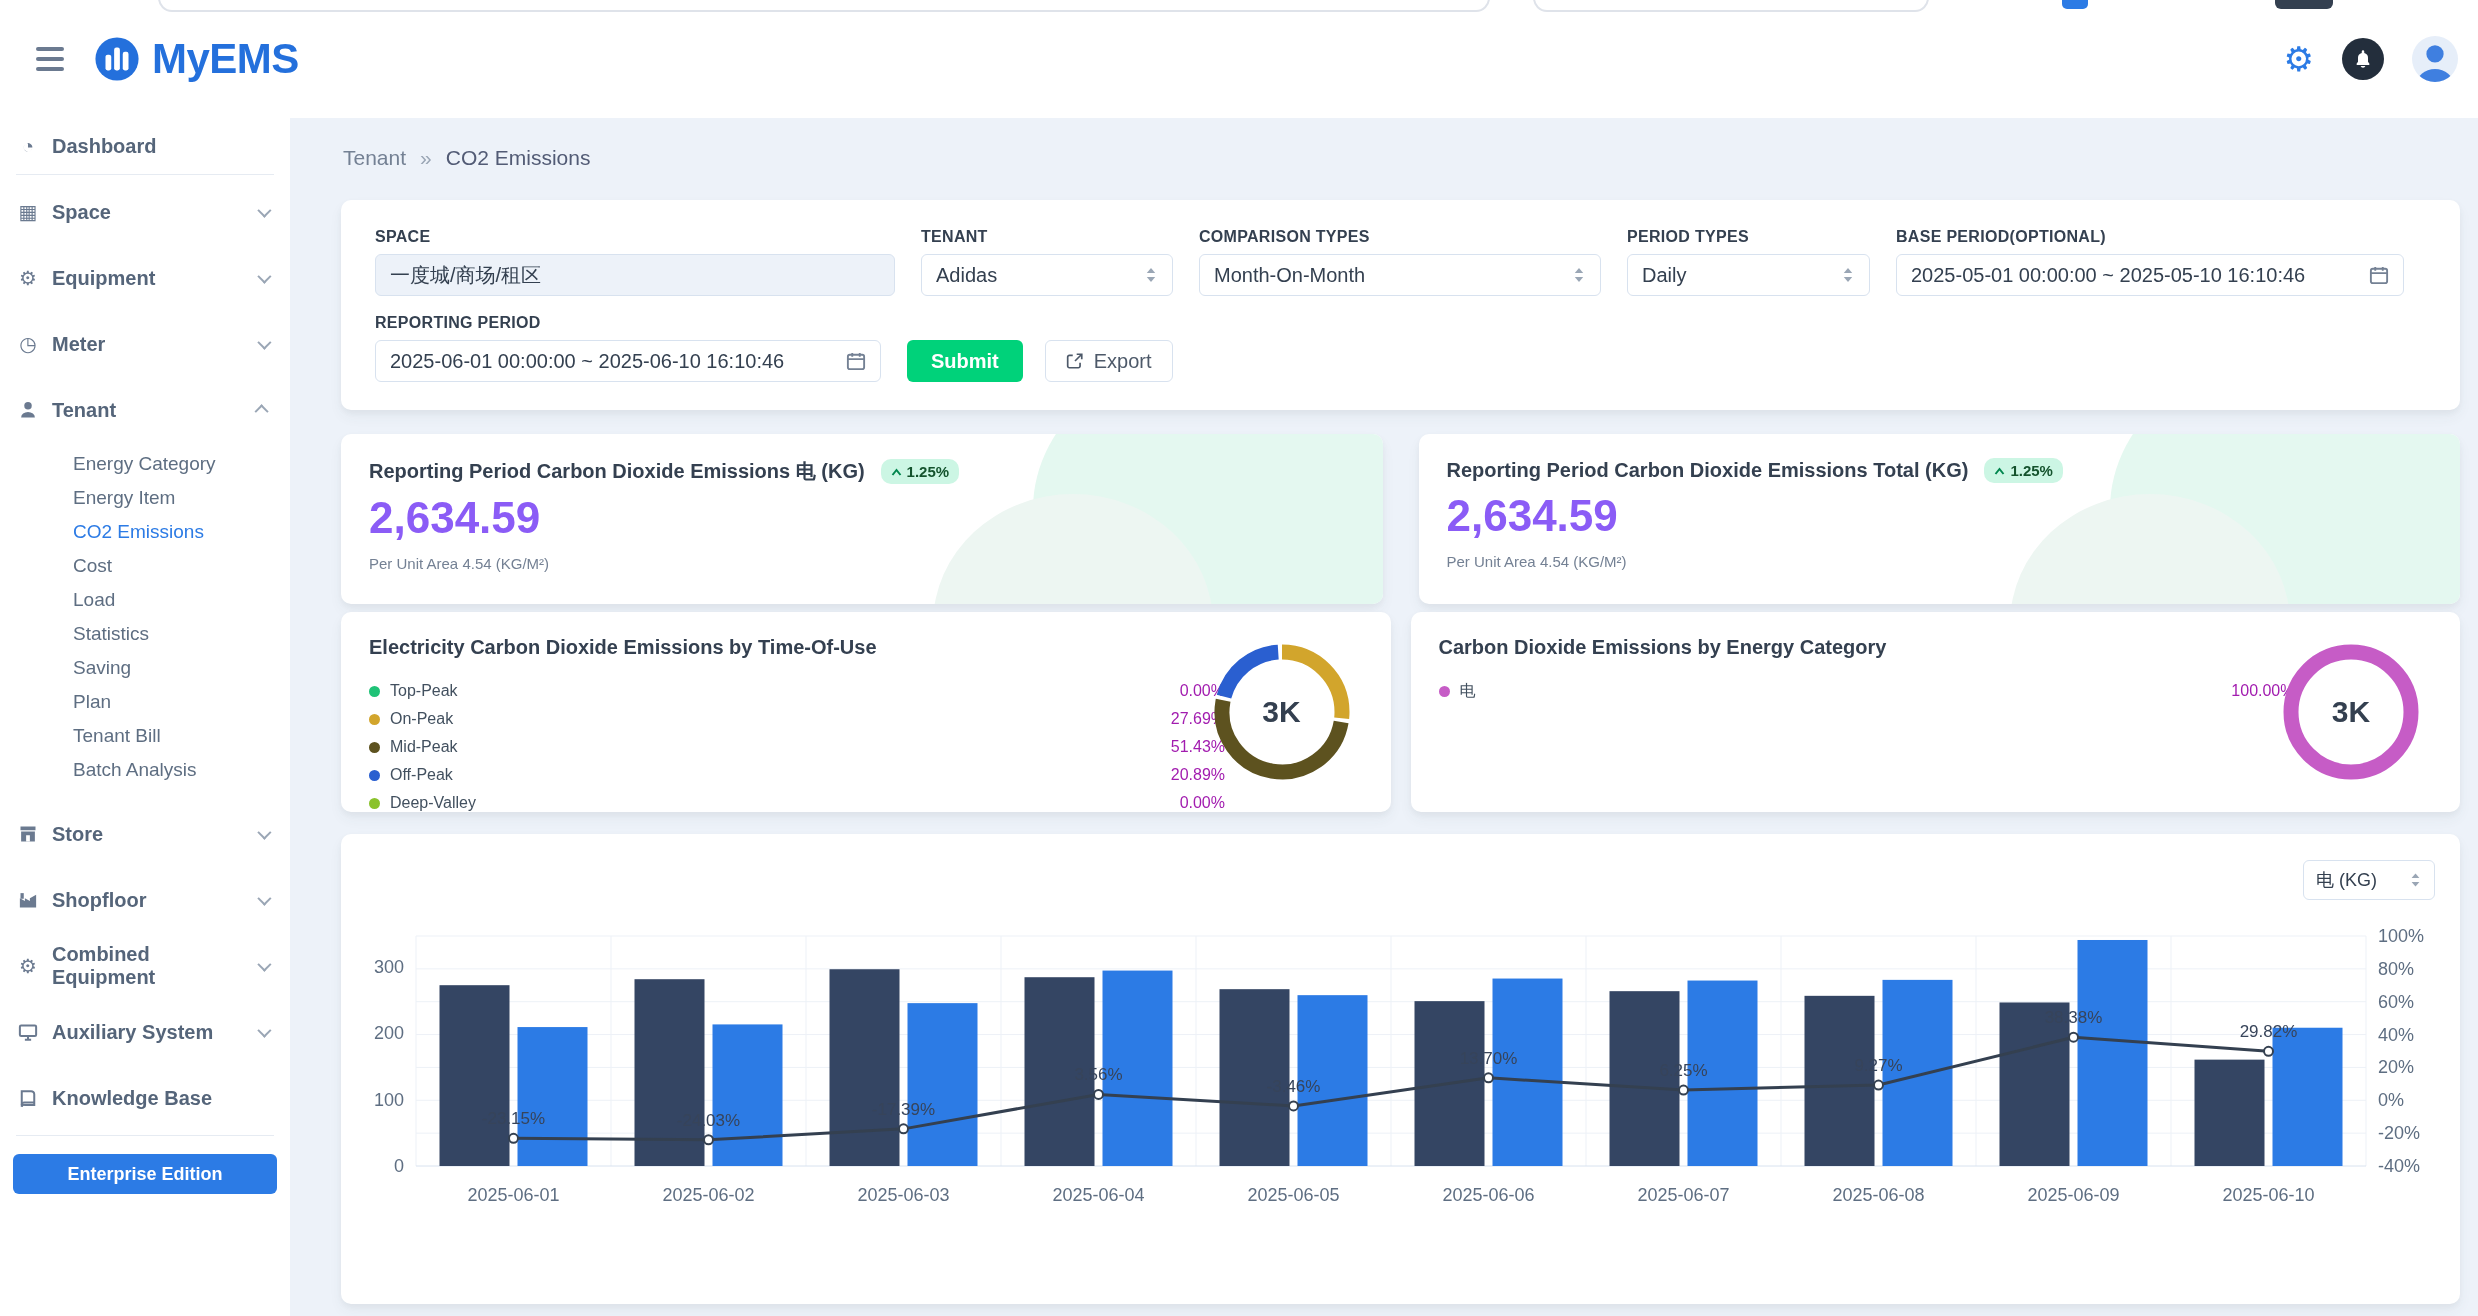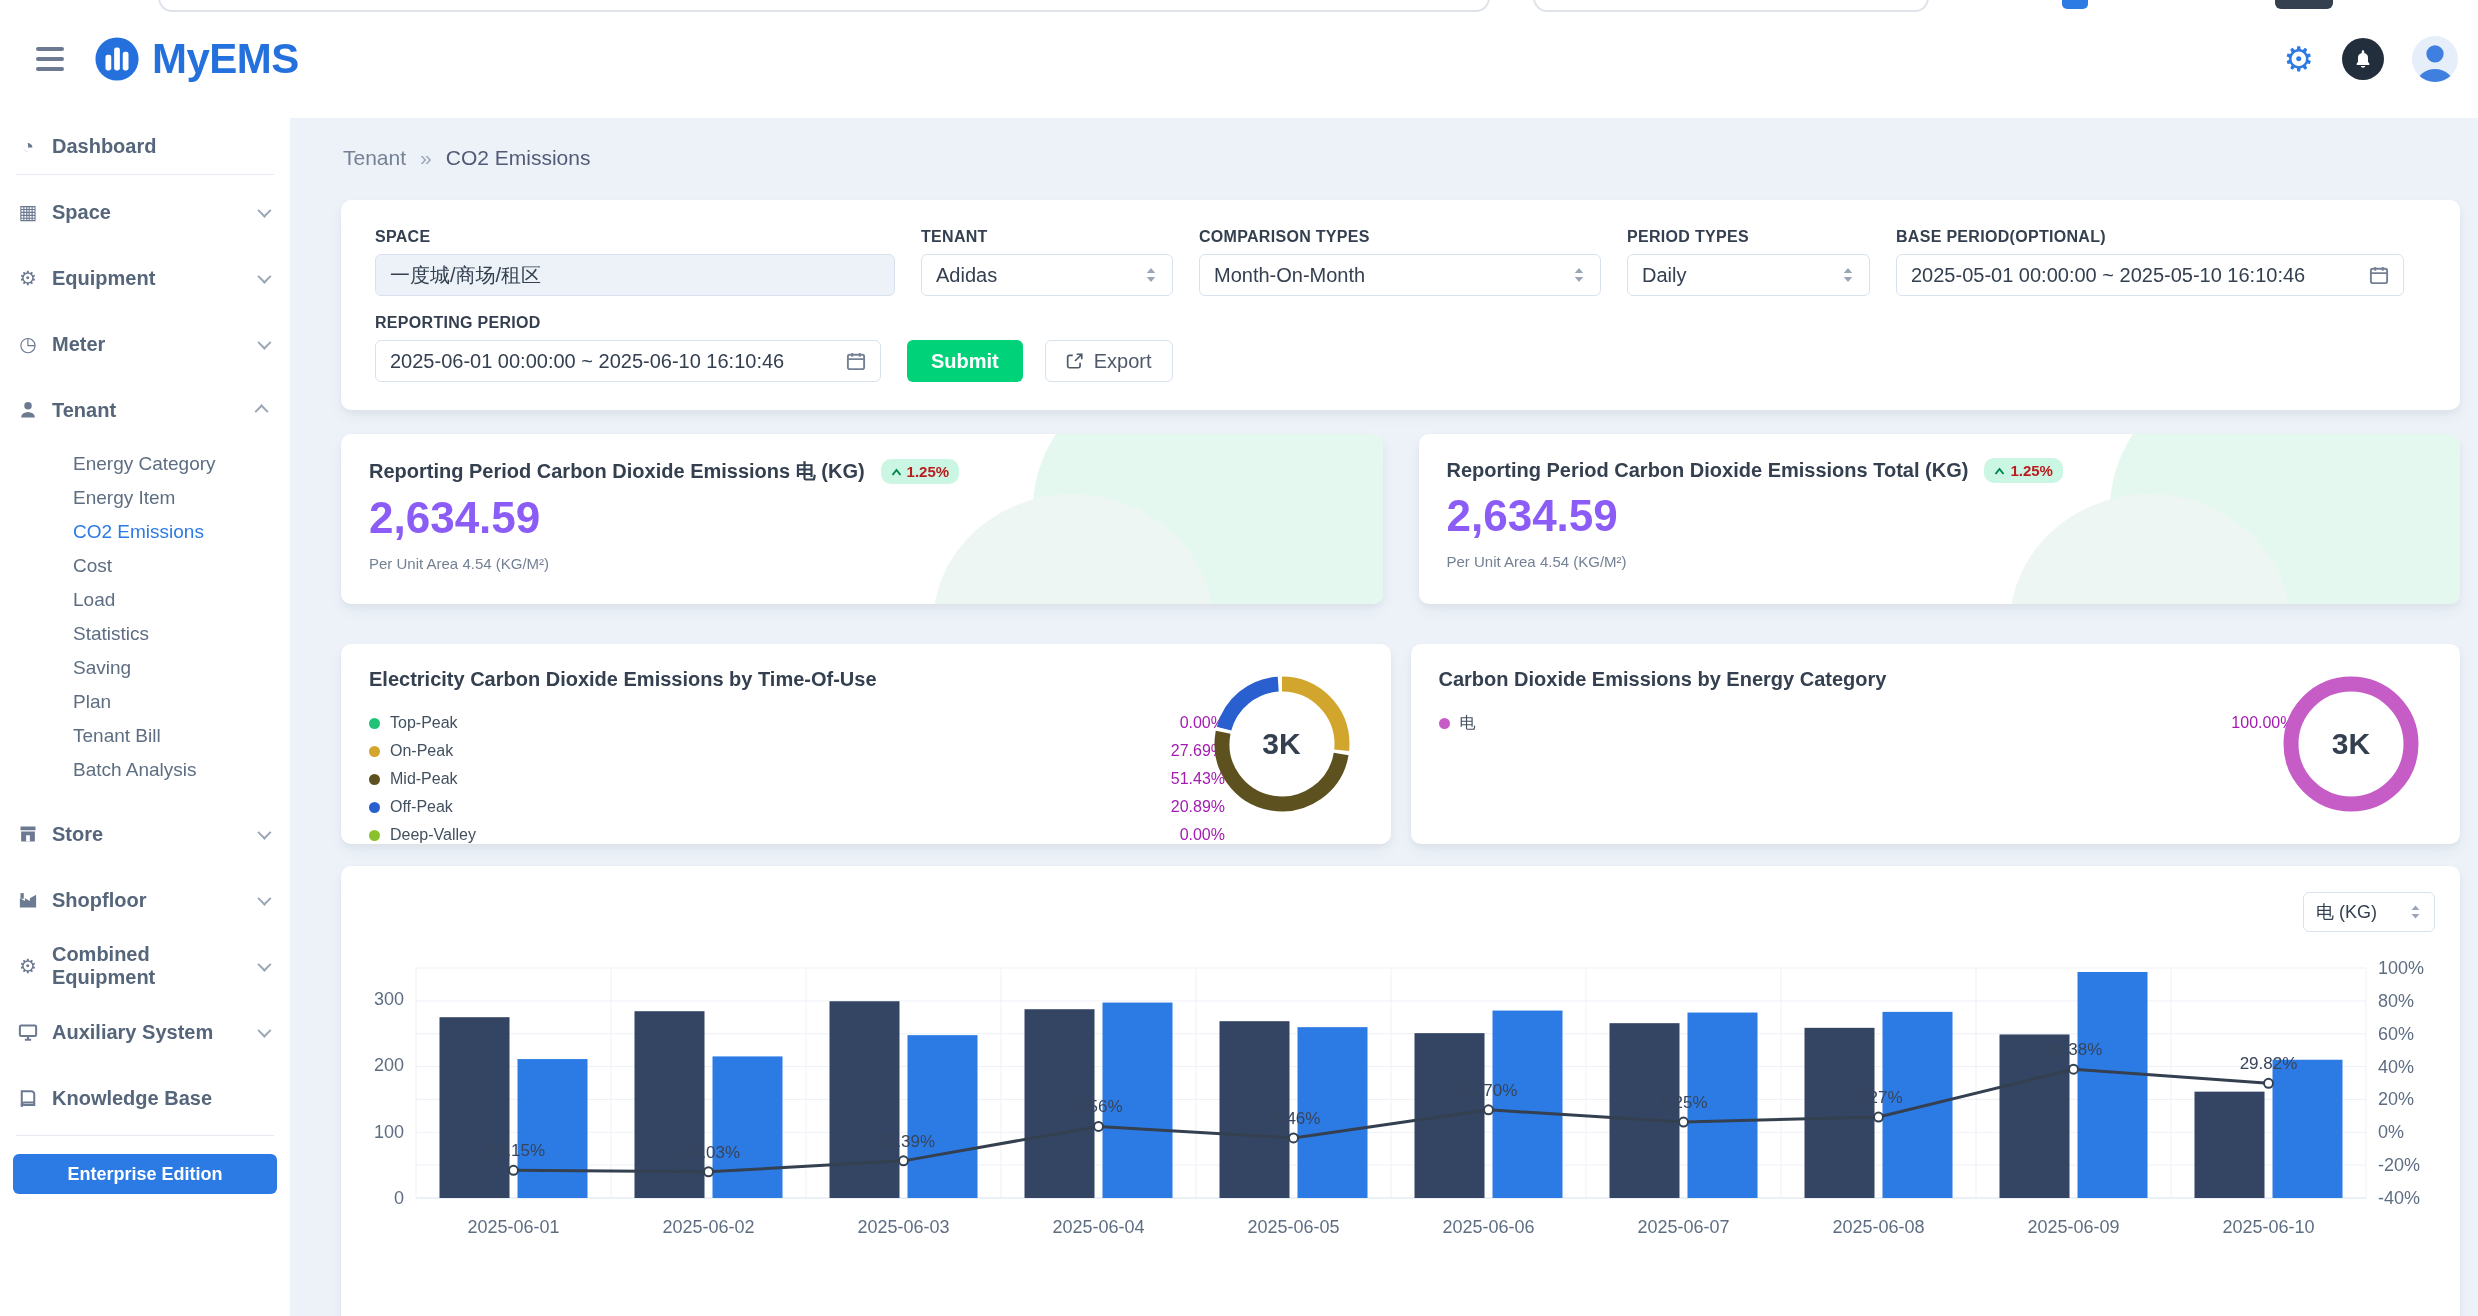--- a/index.html
+++ b/index.html
@@ -58,27 +58,27 @@
   .w-tenant { width:252px; } .w-comp { width:402px; } .w-ptype { width:243px; }
   .w-base { width:508px; } .w-report { width:506px; }
   .sel-arrows, .cal-ic { margin-left:auto; display:inline-flex; }
   .btn-submit { height:42px; padding:0 24px; background:#00d27a; color:#fff; border:none; border-radius:6px;
     font-size:20px; font-weight:700; cursor:pointer; font-family:inherit; }
   .btn-export { height:42px; padding:0 20px; background:#fff; border:1px solid #d8e2ef; border-radius:6px;
     font-size:20px; color:#4d5969; display:flex; align-items:center; gap:10px; cursor:pointer; font-family:inherit; }
   .btn-row { display:flex; gap:22px; }
 
   
-  .stats { display:flex; gap:36px; margin-bottom:40px; }
+  .stats { display:flex; gap:36px; margin-bottom:8px; }
   .stat-card { flex:1; height:170px; padding:24px 28px; position:relative; overflow:hidden; }
   .blob-a { position:absolute; right:-70px; top:-90px; width:420px; height:330px; border-radius:50%; background:#e4f8f0; }
   .blob-b { position:absolute; right:170px; top:60px; width:280px; height:260px; border-radius:50%; background:#edf6f2; }
   .stat-head { display:flex; align-items:center; position:relative; }
   .stat-title { font-size:20px; font-weight:600; color:#344050; }
-  .badge { margin-left:16px; background:#ccf6e4; color:#b91c1c; font-size:15px; font-weight:700;
+  .badge { margin-left:16px; background:#ccf6e4; color:#14532d; font-size:15px; font-weight:700;
     padding:4px 10px; border-radius:10px; display:inline-flex; align-items:center; gap:5px; }
   .stat-value { font-size:44px; font-weight:600; color:#8b5cf6; margin-top:8px; position:relative; }
   .stat-sub { font-size:15px; color:#748194; margin-top:12px; position:relative; }
 
   
   .donuts { display:flex; gap:20px; margin-bottom:22px; }
   .donut-card { flex:1; height:200px; padding:24px 28px; position:relative; }
   .donut-title { font-size:20px; font-weight:700; color:#344050; }
   .legend { margin-top:18px; width:856px; }
   .leg-row { display:flex; align-items:center; height:28px; font-size:16px; color:#42505f; cursor:pointer; }

